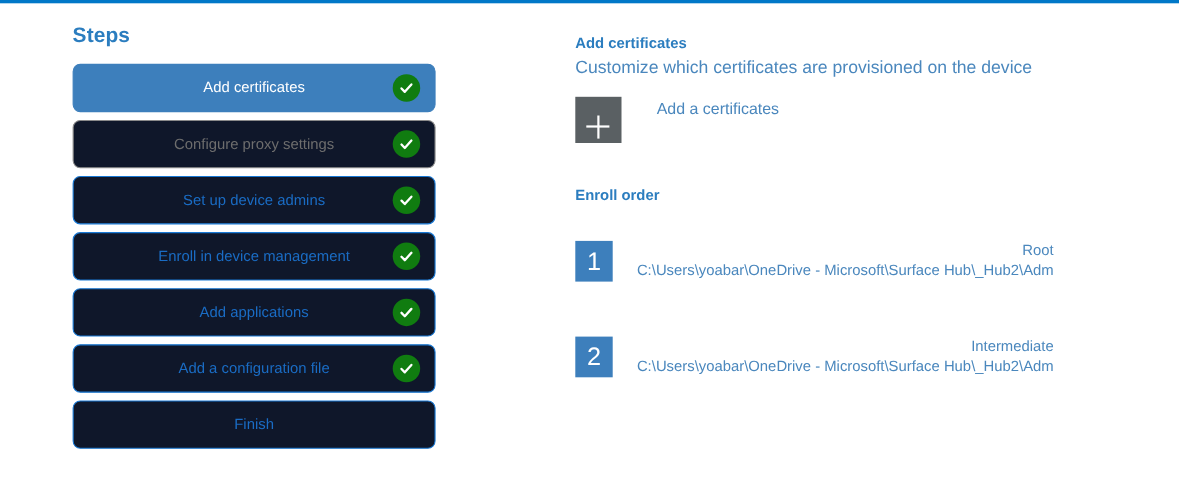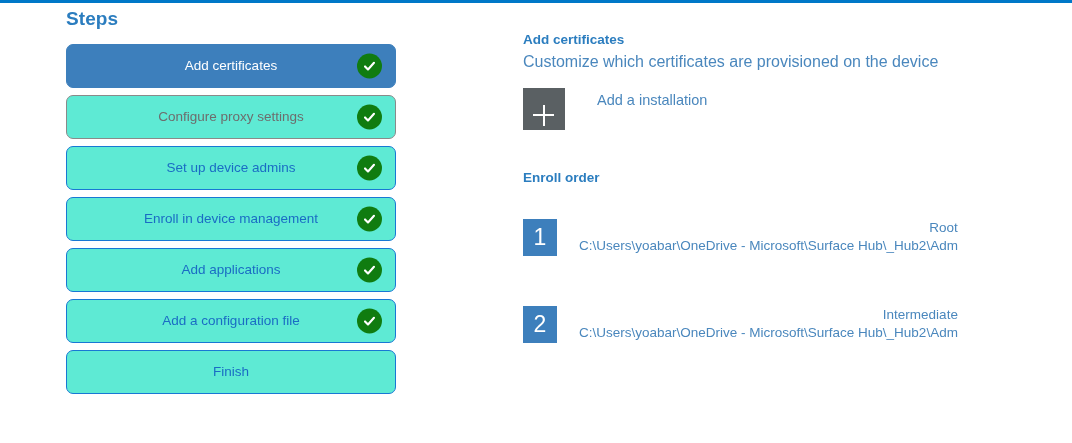--- a/index.html
+++ b/index.html
@@ -23,37 +23,37 @@
     top: 0;
     width: 1072px;
     height: 3px;
     background: #0078c8;
   }
 
   
   #steps-panel {
     position: absolute;
     left: 66px;
-    top: 8px;
+    top: 22px;
     width: 330px;
   }
   #steps-heading {
     font-size: 19px;
     font-weight: bold;
     color: #2b7dbf;
     letter-spacing: .1px;
     margin: 0 0 14px 0;
     line-height: 22px;
   }
   .step-row {
     position: relative;
     height: 44px;
     margin-bottom: 7px;
     border-radius: 7px;
-    background: #5eead4;
+    background: #0f172a;
     border: 1px solid #1878d4;
     display: flex;
     align-items: center;
     justify-content: center;
     cursor: pointer;
   }
   .step-row .step-label {
     font-size: 13.5px;
     color: #1a6cc4;
     line-height: 16px;
@@ -246,21 +246,21 @@
 <div id="detail-pane">
 
   <h3 class="section-heading">Add certificates</h3>
   <p class="section-sub">Customize which certificates are provisioned on the device</p>
 
   <div id="add-cert-control">
     <div id="add-cert-square">
       <span class="plus-h"></span>
       <span class="plus-v"></span>
     </div>
-    <div id="add-cert-label">Add a installation</div>
+    <div id="add-cert-label">Add a certificates</div>
   </div>
 
   <div id="install-order-block">
     <h3 class="section-heading">Enroll order</h3>
     <div id="install-order-list">
         <div class="order-item">
           <div class="order-num">1</div>
           <div class="order-text">
             <div class="order-name">Root</div>
             <div class="order-path">C:\Users\yoabar\OneDrive - Microsoft\Surface Hub\_Hub2\Adm</div>

